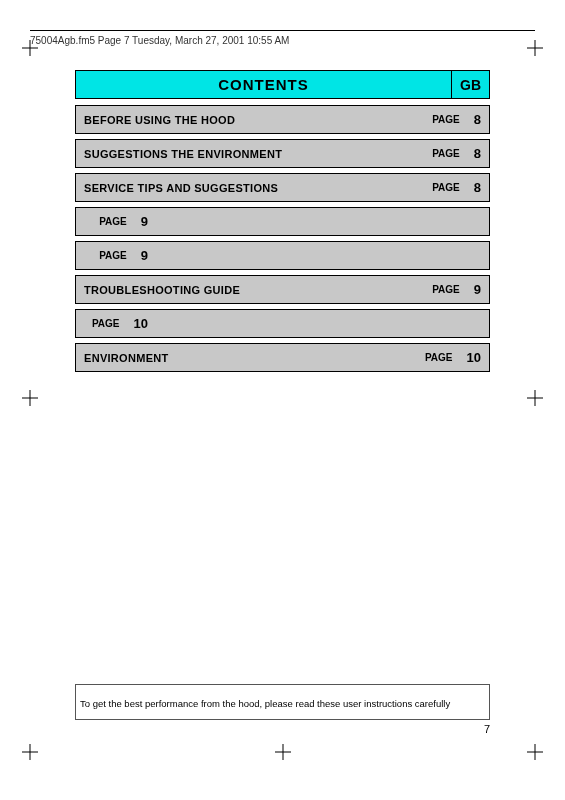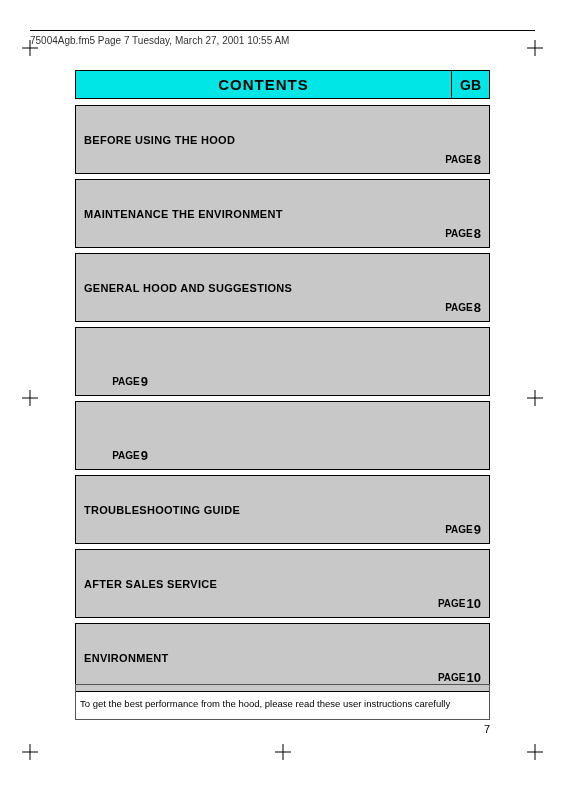--- a/index.html
+++ b/index.html
@@ -147,22 +147,21 @@
       color: #000;
       letter-spacing: 0.3px;
     }
 
     .toc-page-cell {
       padding: 6px 8px;
       display: flex;
       align-items: center;
       justify-content: flex-end;
       min-width: 80px;
-      gap: 1px;
-      margin-top: 40px;
+      gap: 14px;
     }
 
     .page-label {
       font-size: 10px;
       font-weight: 700;
       color: #000;
       font-style: normal;
     }
 
     .page-number {
@@ -229,30 +228,30 @@
           <div class="toc-title-cell">
             <span class="toc-title-text">BEFORE USING THE HOOD</span>
           </div>
           <div class="toc-page-cell">
             <span class="page-label">PAGE</span>
             <span class="page-number">8</span>
           </div>
         </div>
         <div class="toc-row">
           <div class="toc-title-cell">
-            <span class="toc-title-text">MAINTENANCE THE ENVIRONMENT</span>
+            <span class="toc-title-text">SUGGESTIONS THE ENVIRONMENT</span>
           </div>
           <div class="toc-page-cell">
             <span class="page-label">PAGE</span>
             <span class="page-number">8</span>
           </div>
         </div>
         <div class="toc-row">
           <div class="toc-title-cell">
-            <span class="toc-title-text">GENERAL HOOD AND SUGGESTIONS</span>
+            <span class="toc-title-text">SERVICE TIPS AND SUGGESTIONS</span>
           </div>
           <div class="toc-page-cell">
             <span class="page-label">PAGE</span>
             <span class="page-number">8</span>
           </div>
         </div>
         <div class="toc-row">
           <div class="toc-page-cell">
             <span class="page-label">PAGE</span>
             <span class="page-number">9</span>
@@ -267,23 +266,20 @@
         <div class="toc-row">
           <div class="toc-title-cell">
             <span class="toc-title-text">TROUBLESHOOTING GUIDE</span>
           </div>
           <div class="toc-page-cell">
             <span class="page-label">PAGE</span>
             <span class="page-number">9</span>
           </div>
         </div>
         <div class="toc-row">
-          <div class="toc-title-cell">
-            <span class="toc-title-text">AFTER SALES SERVICE</span>
-          </div>
           <div class="toc-page-cell">
             <span class="page-label">PAGE</span>
             <span class="page-number">10</span>
           </div>
         </div>
         <div class="toc-row">
           <div class="toc-title-cell">
             <span class="toc-title-text">ENVIRONMENT</span>
           </div>
           <div class="toc-page-cell">

